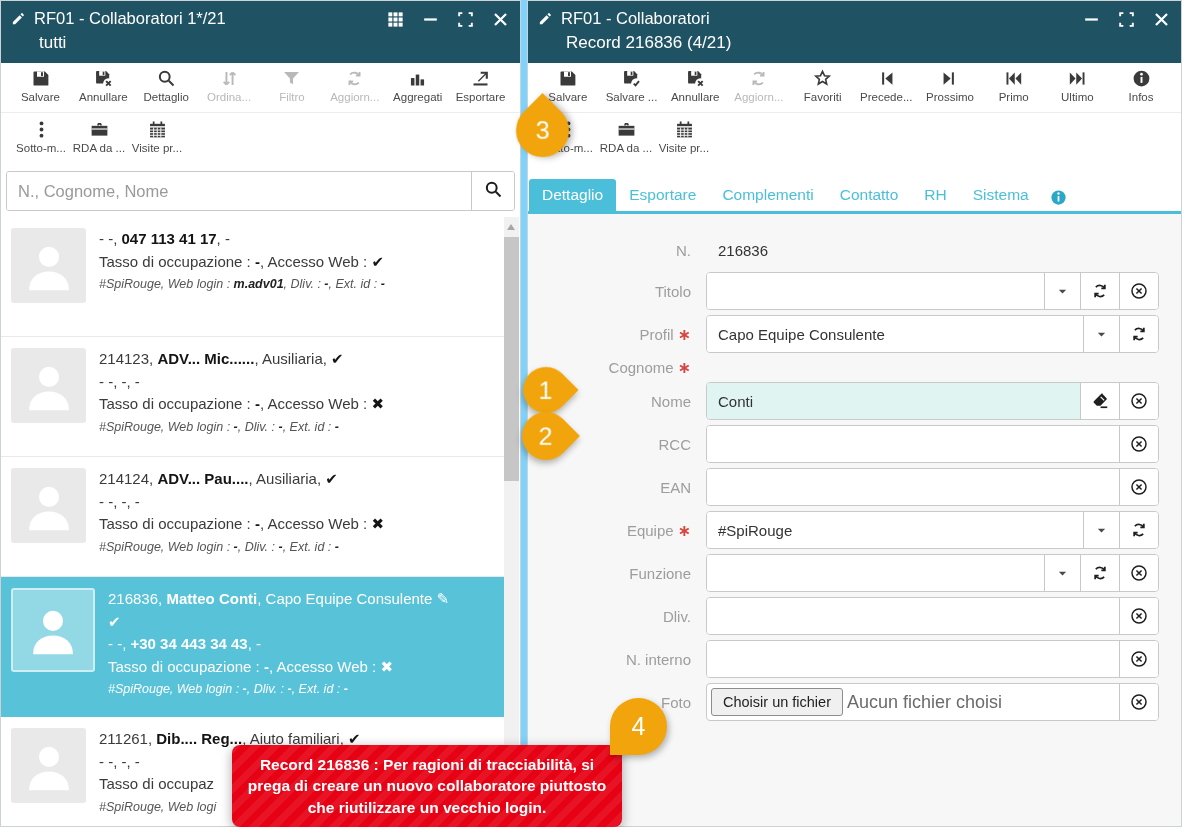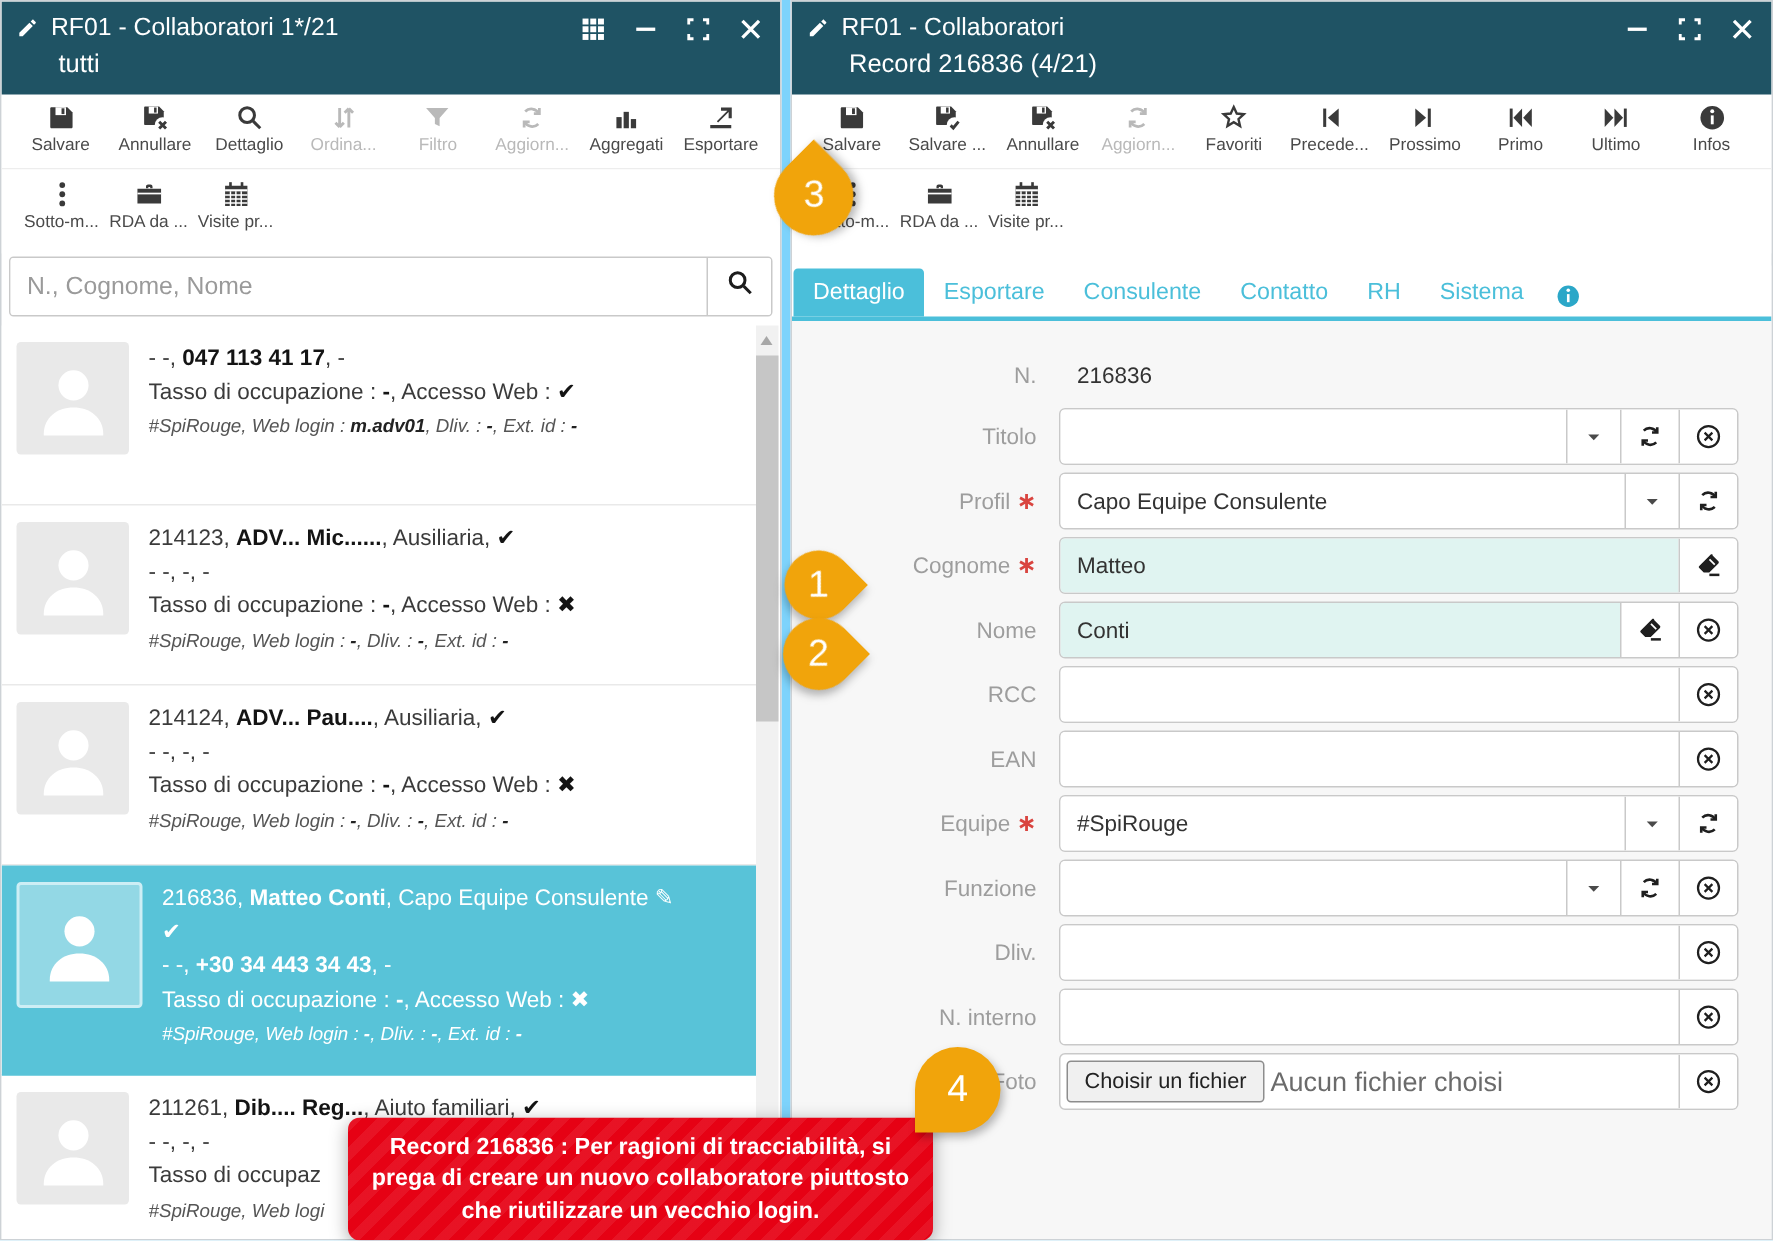--- a/index.html
+++ b/index.html
@@ -504,21 +504,21 @@
                 <path d="M3.5 12.6h17M3.5 15.6h17M3.5 18.6h17M7.6 9.8V21M11.7 9.8V21M15.8 9.8V21"></path>
               </g>
             </svg>
           </span>
           <span class="tb-lbl">Visite pr...</span>
         </div>
       </div>
     <div class="tabs">
         <div class="tab active">Dettaglio</div>
         <div class="tab">Esportare</div>
-        <div class="tab">Consulente</div>
+        <div class="tab">Complementi</div>
         <div class="tab">Contatto</div>
         <div class="tab">RH</div>
         <div class="tab">Sistema</div>
         <span class="tabinfo">
           <svg viewBox="0 0 24 24">
             <circle cx="12" cy="12" r="9" fill="currentColor"></circle>
             <rect x="10.9" y="10.2" width="2.2" height="6.8" fill="#fff"></rect>
             <circle cx="12" cy="7" r="1.5" fill="#fff"></circle>
           </svg>
         </span>
@@ -567,30 +567,20 @@
                 <path d="M7 7.3a6.6 6.6 0 0 1 10.5 1.5"></path>
                 <path d="M17.8 4.6v4.2h-4.2"></path>
                 <path d="M17 16.7A6.6 6.6 0 0 1 6.5 15.2"></path>
                 <path d="M6.2 19.4v-4.2h4.2"></path>
               </svg>
             </span>
           </div>
         </div>
         <div class="frow">
           <div class="flabel"><span>Cognome</span><span class="req">∗</span></div>
-          <div class="fwrap">
-            <input class="finput hl" value="Matteo" style="">
-            <span class="fbtn eraser">
-              <svg viewBox="0 0 24 24">
-                <path fill="currentColor" d="M15.3 4l4.6 4.6c.5.5.5 1.2 0 1.7L12.6 17.6H8.2l-3.6-3.6c-.5-.5-.5-1.2 0-1.7l9-9c.5-.5 1.2-.5 1.7 0z"></path>
-                <path d="M12.8 7.1l4.2 4.2" stroke="#fff" stroke-width="1.4"></path>
-                <rect x="12.7" y="18.5" width="8" height="2" fill="currentColor"></rect>
-              </svg>
-            </span>
-          </div>
         </div>
         <div class="frow">
           <div class="flabel"><span>Nome</span></div>
           <div class="fwrap">
             <input class="finput hl" value="Conti" style="">
             <span class="fbtn eraser">
               <svg viewBox="0 0 24 24">
                 <path fill="currentColor" d="M15.3 4l4.6 4.6c.5.5.5 1.2 0 1.7L12.6 17.6H8.2l-3.6-3.6c-.5-.5-.5-1.2 0-1.7l9-9c.5-.5 1.2-.5 1.7 0z"></path>
                 <path d="M12.8 7.1l4.2 4.2" stroke="#fff" stroke-width="1.4"></path>
                 <rect x="12.7" y="18.5" width="8" height="2" fill="currentColor"></rect>

